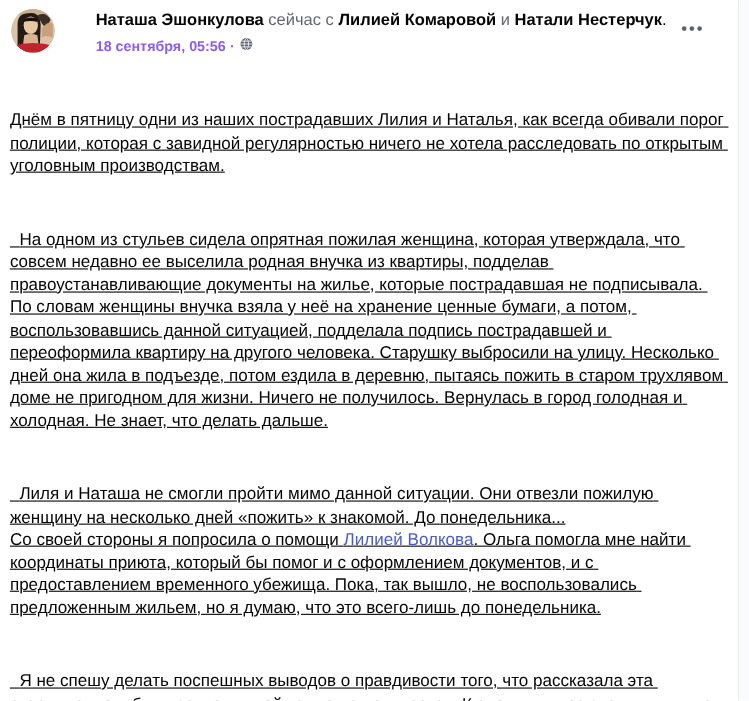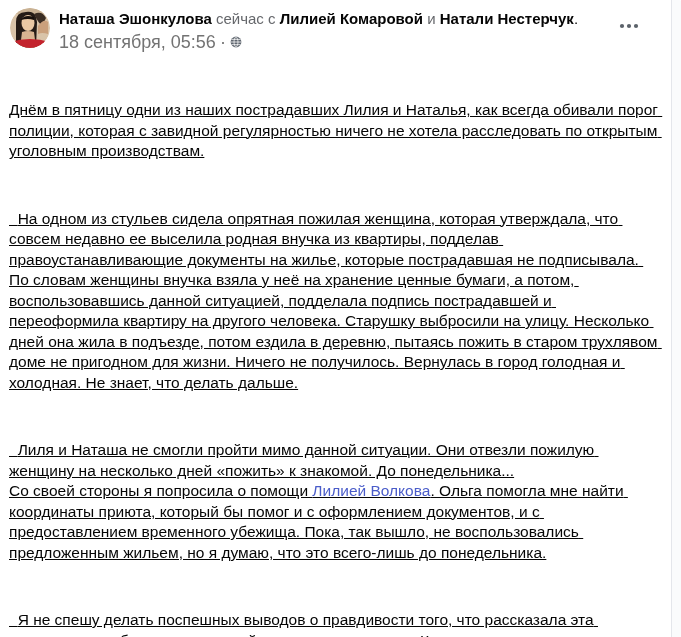--- a/index.html
+++ b/index.html
@@ -22,41 +22,43 @@
     position: relative;
     width: 671px; height: 637px;
     background: #fff;
     padding: 8px 14px 10px 9px;
   }
   .post-header {
     display: flex;
     align-items: flex-start;
     padding-left: 1px;
     margin-bottom: 7px;
+    gap: 28px;
   }
   .avatar {
     width: 40px; height: 40px;
     border-radius: 50%;
     overflow: hidden;
     flex: 0 0 40px;
     margin-right: 9px;
     cursor: pointer;
   }
   .header-text {
     padding-top: 1px;
     font-size: 15px;
     line-height: 20px;
     color: #050505;
   }
   .header-text .name { font-weight: 700; color: #050505; cursor: pointer; }
   .header-text .muted { color: #65676b; font-weight: 400; }
   .meta {
     display: flex; align-items: center;
-    font-size: 18px; color: #737373;
+    font-size: 13px; color: #8b5cf6;
     margin-top: 2px;
+    font-weight: bold;
   }
   .meta .timestamp { cursor: pointer; }
   .meta .dot { margin: 0 4px; }
   .globe { display: inline-block; margin-top: 1px; }
   .more-btn {
     position: absolute;
     top: 14px; right: 28px;
     width: 28px; height: 24px;
     display: flex; align-items: center; justify-content: center;
     cursor: pointer;

